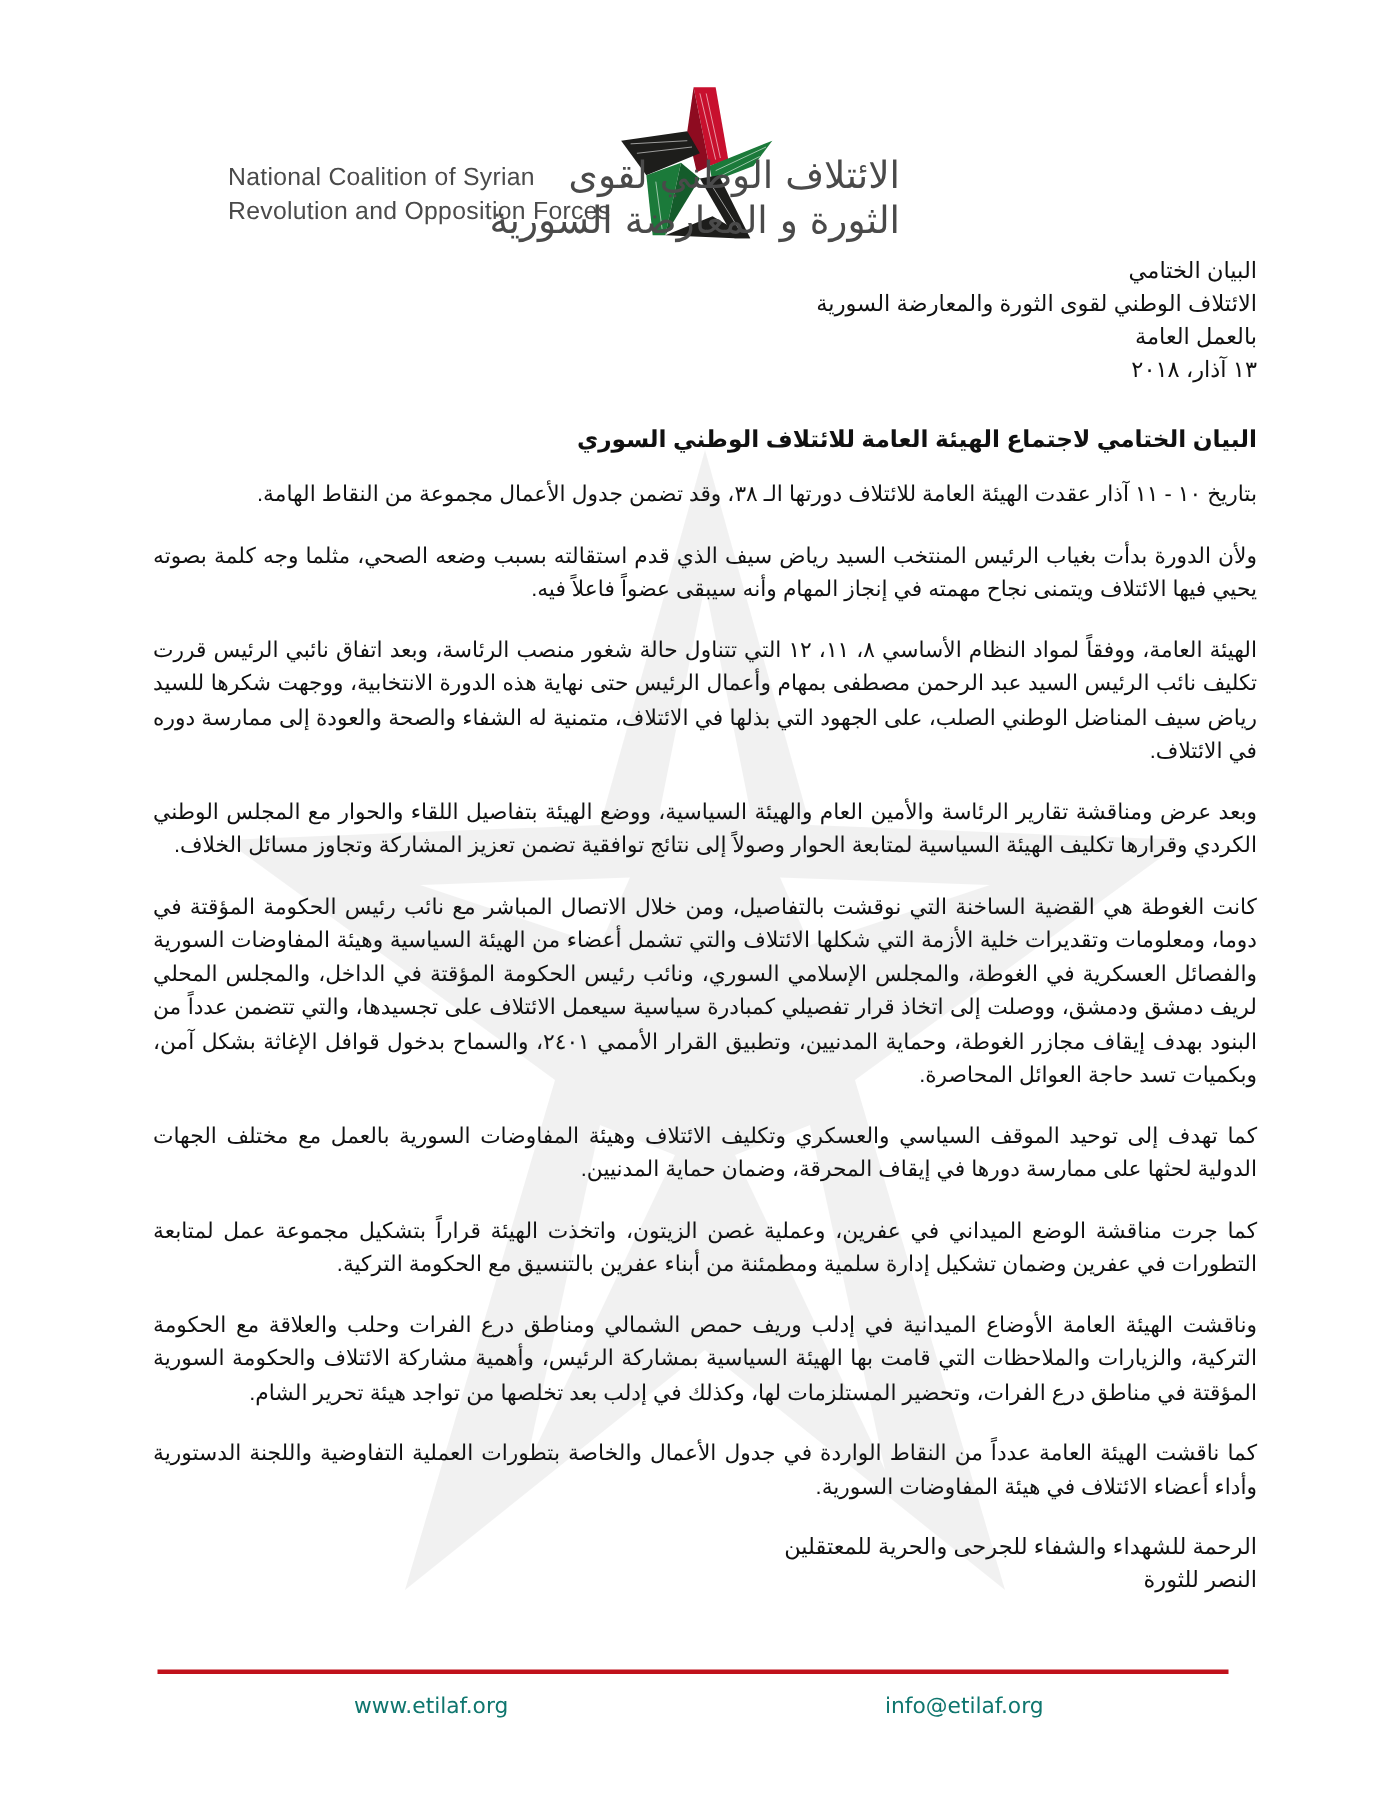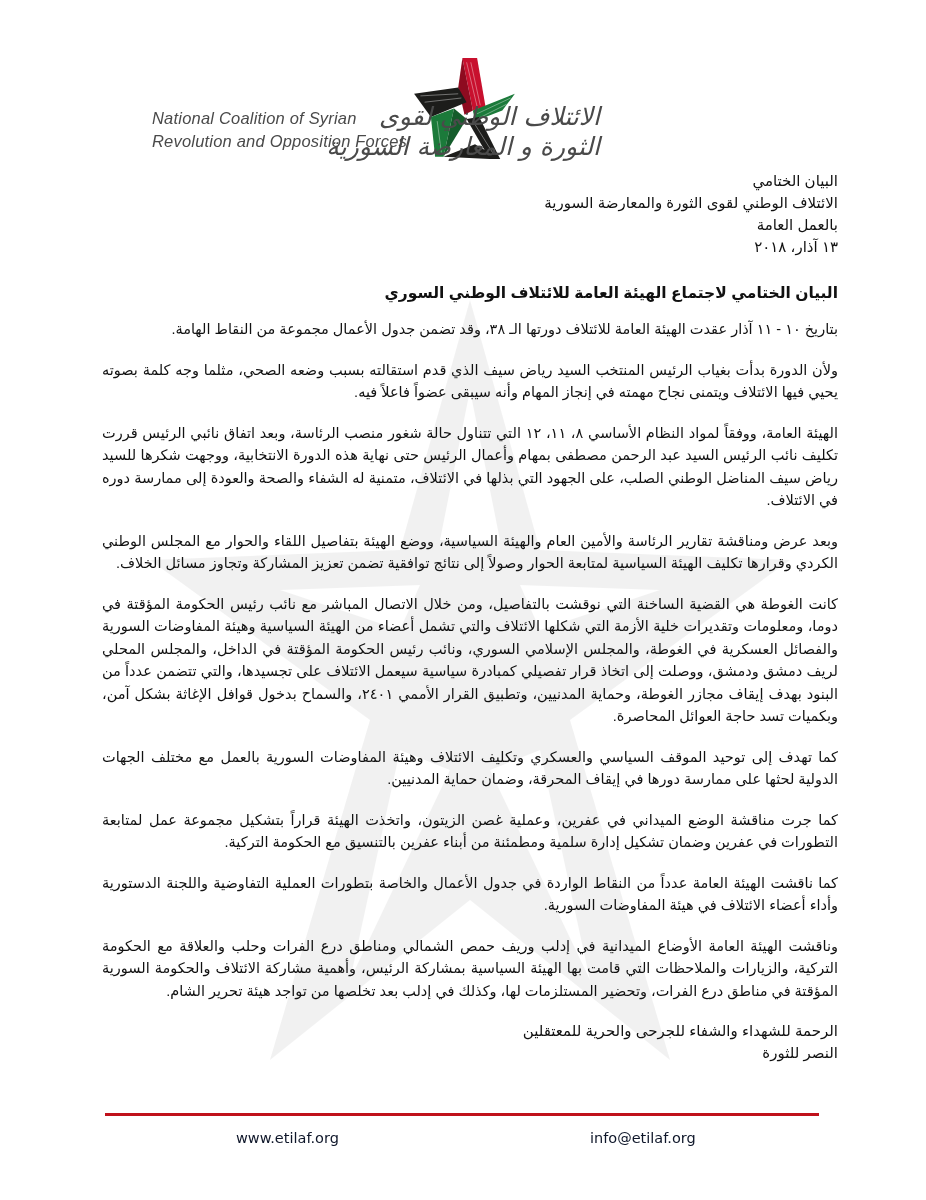--- a/index.html
+++ b/index.html
@@ -1,36 +1,36 @@
 <!DOCTYPE html>
 <html><head>
 <meta charset="utf-8">
 <style>
   html, body { margin: 0; padding: 0; background: #ffffff; }
   body { width: 926px; height: 1200px; position: relative; overflow: hidden; font-family: "Liberation Sans", "DejaVu Sans", sans-serif; color: #111; }
 
   .watermark { position: absolute; left: 150px; top: 300px; width: 640px; height: 760px; z-index: 0; opacity: 0.09; }
 
-  .header { position: absolute; left: 0; top: 50px; width: 760px; height: 120px; z-index: 1; font-style: italic; }
+  .header { position: absolute; left: 0; top: 50px; width: 760px; height: 120px; z-index: 1; }
   .en-name { position: absolute; left: 152px; top: 57px; font-size: 16.5px; line-height: 23px; color: #4a4a4a; letter-spacing: 0.2px; }
   .en-name div { white-space: nowrap; }
   .logo { position: absolute; left: 412px; top: 6px; width: 105px; height: 105px; }
   .ar-name { position: absolute; right: 160px; top: 52px; direction: rtl; text-align: right; font-size: 25px; line-height: 30px; color: #4a4a4a; font-family: "DejaVu Sans", sans-serif; }
   .ar-name div { white-space: nowrap; }
 
   .content { position: absolute; left: 102px; top: 170px; width: 736px; z-index: 1; direction: rtl; text-align: justify; }
   .meta { direction: rtl; text-align: right; font-size: 15px; line-height: 22px; margin-top: 0; padding-top: 0; }
   .meta div { white-space: nowrap; }
   .title { text-align: right; font-weight: bold; font-size: 15.5px; margin-top: 26px; margin-bottom: 16px; }
   .para { font-size: 14.5px; line-height: 22.5px; margin: 0 0 18px 0; text-align: justify; text-align-last: right; }
   .closing { font-size: 15px; line-height: 22px; margin-top: 2px; }
   .closing div { white-space: nowrap; }
 
   .footer-rule { position: absolute; left: 105px; top: 1113px; width: 714px; height: 3px; background: #c0111b; z-index: 1; }
-  .footer-link { position: absolute; top: 1130px; font-size: 14.5px; color: #0f172a; z-index: 1; font-family: "DejaVu Sans", sans-serif; }
+  .footer-link { position: absolute; top: 1130px; font-size: 14.5px; color: #0f766e; z-index: 1; font-family: "DejaVu Sans", sans-serif; }
   .footer-web { left: 236px; }
   .footer-mail { left: 590px; }
 </style>
 </head>
 <body>
 
 <svg class="watermark" viewBox="0 0 640 760">
   <g fill="#6d6d6d">
     <polygon points="320,0 390,250 250,250"></polygon>
     <polygon points="0,260 250,250 390,250 640,260 420,420 220,420"></polygon>
@@ -88,22 +88,22 @@
 
   <div class="title">البيان الختامي لاجتماع الهيئة العامة للائتلاف الوطني السوري</div>
 
   <p class="para">بتاريخ ١٠ - ١١ آذار عقدت الهيئة العامة للائتلاف دورتها الـ ٣٨، وقد تضمن جدول الأعمال مجموعة من النقاط الهامة.</p>
   <p class="para">ولأن الدورة بدأت بغياب الرئيس المنتخب السيد رياض سيف الذي قدم استقالته بسبب وضعه الصحي، مثلما وجه كلمة بصوته يحيي فيها الائتلاف ويتمنى نجاح مهمته في إنجاز المهام وأنه سيبقى عضواً فاعلاً فيه.</p>
   <p class="para">الهيئة العامة، ووفقاً لمواد النظام الأساسي ٨، ١١، ١٢ التي تتناول حالة شغور منصب الرئاسة، وبعد اتفاق نائبي الرئيس قررت تكليف نائب الرئيس السيد عبد الرحمن مصطفى بمهام وأعمال الرئيس حتى نهاية هذه الدورة الانتخابية، ووجهت شكرها للسيد رياض سيف المناضل الوطني الصلب، على الجهود التي بذلها في الائتلاف، متمنية له الشفاء والصحة والعودة إلى ممارسة دوره في الائتلاف.</p>
   <p class="para">وبعد عرض ومناقشة تقارير الرئاسة والأمين العام والهيئة السياسية، ووضع الهيئة بتفاصيل اللقاء والحوار مع المجلس الوطني الكردي وقرارها تكليف الهيئة السياسية لمتابعة الحوار وصولاً إلى نتائج توافقية تضمن تعزيز المشاركة وتجاوز مسائل الخلاف.</p>
   <p class="para">كانت الغوطة هي القضية الساخنة التي نوقشت بالتفاصيل، ومن خلال الاتصال المباشر مع نائب رئيس الحكومة المؤقتة في دوما، ومعلومات وتقديرات خلية الأزمة التي شكلها الائتلاف والتي تشمل أعضاء من الهيئة السياسية وهيئة المفاوضات السورية والفصائل العسكرية في الغوطة، والمجلس الإسلامي السوري، ونائب رئيس الحكومة المؤقتة في الداخل، والمجلس المحلي لريف دمشق ودمشق، ووصلت إلى اتخاذ قرار تفصيلي كمبادرة سياسية سيعمل الائتلاف على تجسيدها، والتي تتضمن عدداً من البنود بهدف إيقاف مجازر الغوطة، وحماية المدنيين، وتطبيق القرار الأممي ٢٤٠١، والسماح بدخول قوافل الإغاثة بشكل آمن، وبكميات تسد حاجة العوائل المحاصرة.</p>
   <p class="para">كما تهدف إلى توحيد الموقف السياسي والعسكري وتكليف الائتلاف وهيئة المفاوضات السورية بالعمل مع مختلف الجهات الدولية لحثها على ممارسة دورها في إيقاف المحرقة، وضمان حماية المدنيين.</p>
   <p class="para">كما جرت مناقشة الوضع الميداني في عفرين، وعملية غصن الزيتون، واتخذت الهيئة قراراً بتشكيل مجموعة عمل لمتابعة التطورات في عفرين وضمان تشكيل إدارة سلمية ومطمئنة من أبناء عفرين بالتنسيق مع الحكومة التركية.</p>
+  <p class="para">وناقشت الهيئة العامة الأوضاع الميدانية في إدلب وريف حمص الشمالي ومناطق درع الفرات وحلب والعلاقة مع الحكومة التركية، والزيارات والملاحظات التي قامت بها الهيئة السياسية بمشاركة الرئيس، وأهمية مشاركة الائتلاف والحكومة السورية المؤقتة في مناطق درع الفرات، وتحضير المستلزمات لها، وكذلك في إدلب بعد تخلصها من تواجد هيئة تحرير الشام.</p>
   <p class="para">كما ناقشت الهيئة العامة عدداً من النقاط الواردة في جدول الأعمال والخاصة بتطورات العملية التفاوضية واللجنة الدستورية وأداء أعضاء الائتلاف في هيئة المفاوضات السورية.</p>
-  <p class="para">وناقشت الهيئة العامة الأوضاع الميدانية في إدلب وريف حمص الشمالي ومناطق درع الفرات وحلب والعلاقة مع الحكومة التركية، والزيارات والملاحظات التي قامت بها الهيئة السياسية بمشاركة الرئيس، وأهمية مشاركة الائتلاف والحكومة السورية المؤقتة في مناطق درع الفرات، وتحضير المستلزمات لها، وكذلك في إدلب بعد تخلصها من تواجد هيئة تحرير الشام.</p>
 
   <div class="closing">
     <div>الرحمة للشهداء والشفاء للجرحى والحرية للمعتقلين</div>
     <div>النصر للثورة</div>
   </div>
 </div>
 
 <div class="footer-rule"></div>
 <div class="footer-link footer-web">www.etilaf.org</div>
 <div class="footer-link footer-mail">info@etilaf.org</div>

